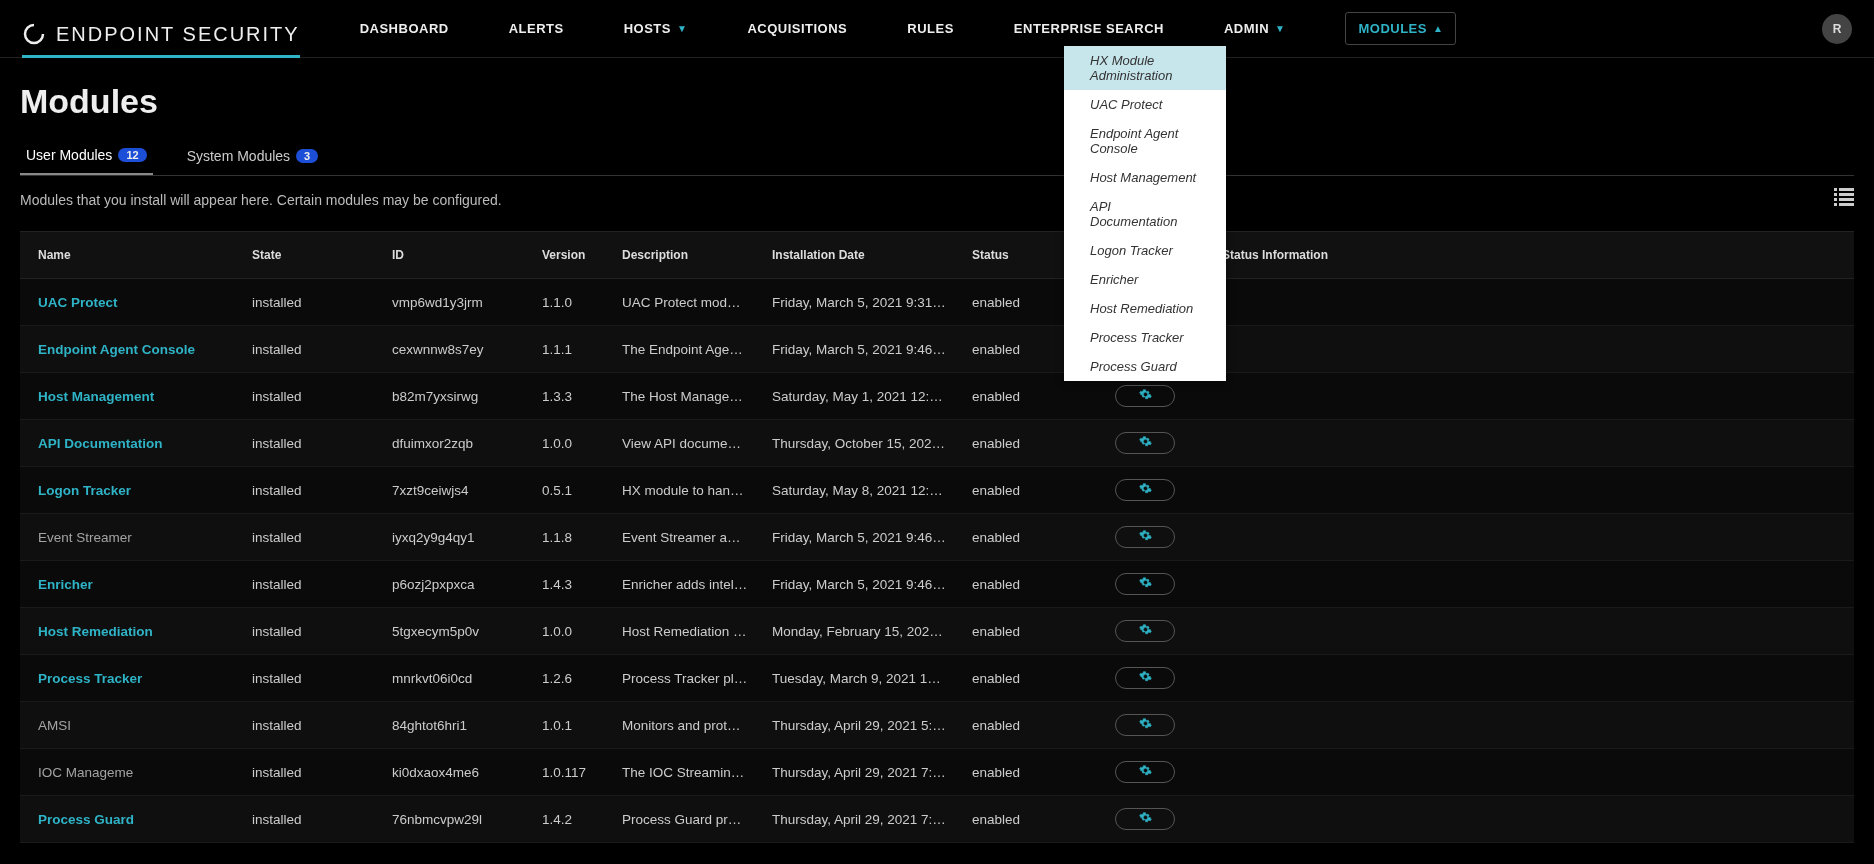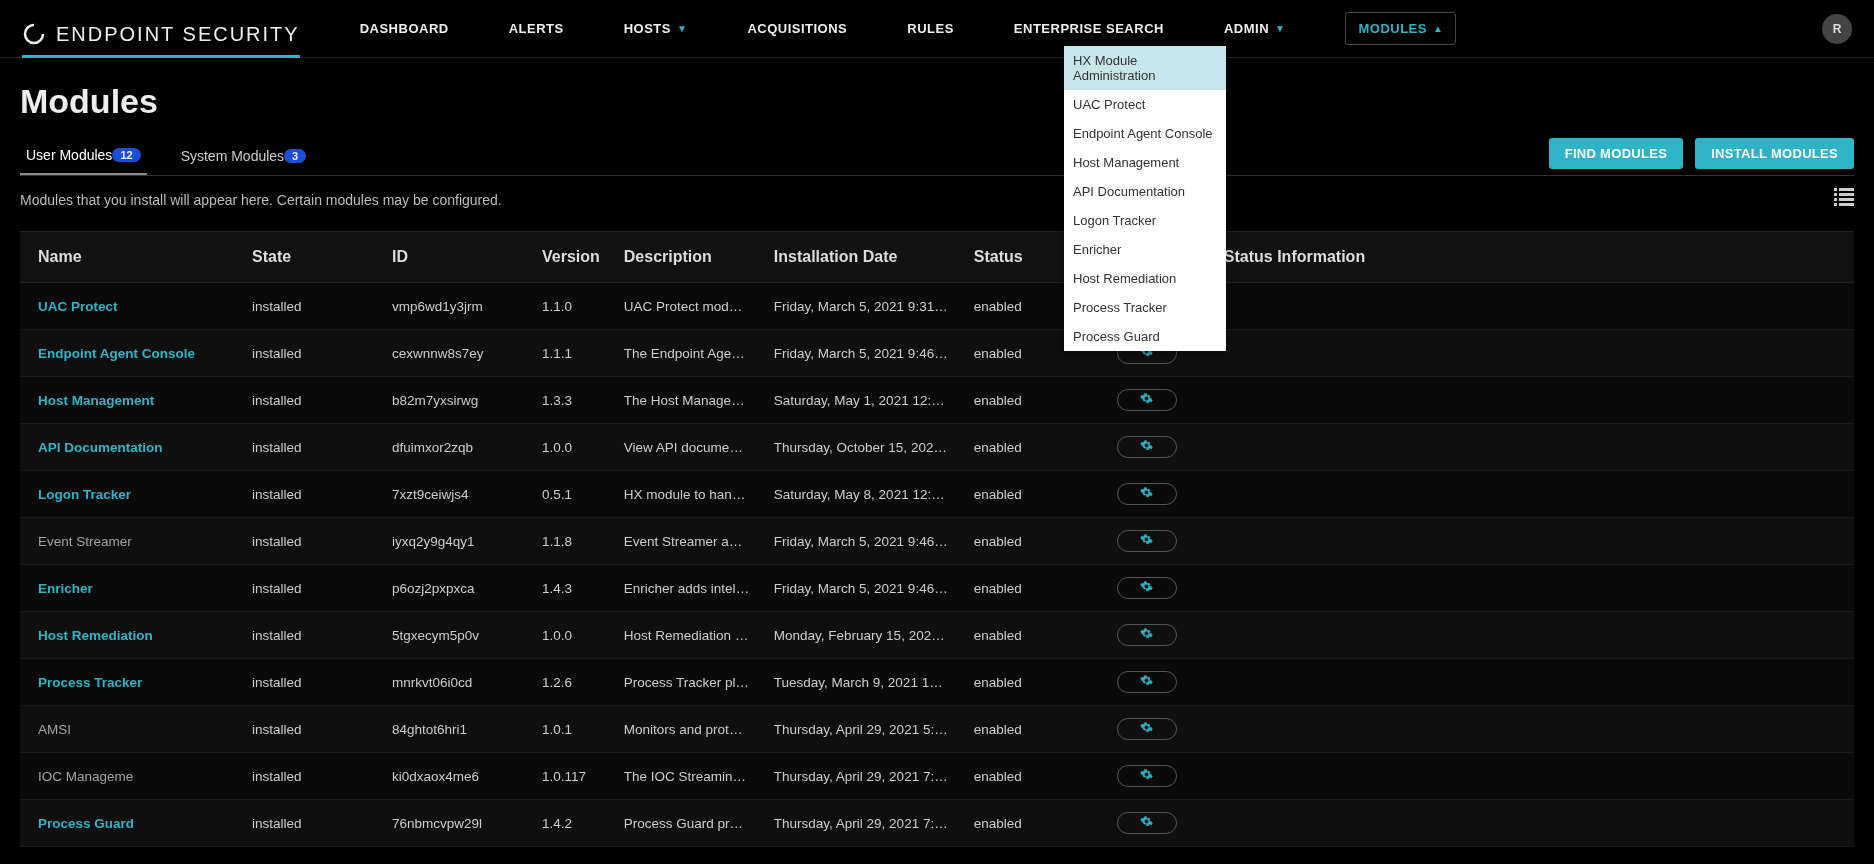--- a/index.html
+++ b/index.html
@@ -69,22 +69,23 @@
     top: 46px;
     left: 1064px;
     width: 162px;
     background: #fff;
     color: #333;
     font-size: 13px;
     z-index: 100;
     box-shadow: 0 2px 8px rgba(0,0,0,0.4);
   }
   .dropdown-item {
-    padding: 7px 9px;
+    padding: 7px 26px;
     cursor: pointer;
+    font-style: italic;
   }
   .dropdown-item.highlighted {
     background: #c7e6ec;
   }
 
   
   .page {
     padding: 24px 20px 0 20px;
   }
   .page-title {
@@ -96,21 +97,21 @@
   .tabs-row {
     display: flex;
     align-items: center;
     border-bottom: 1px solid #333;
     margin-bottom: 12px;
   }
   .tabs { display: flex; gap: 28px; }
   .tab {
     display: flex;
     align-items: center;
-    gap: 0;
+    gap: 6px;
     padding: 10px 6px;
     cursor: pointer;
     color: #ccc;
     font-size: 14px;
   }
   .tab.active { border-bottom: 2px solid #888; color: #fff; }
   .badge {
     background: #1d4ed8;
     color: #eee;
     border-radius: 10px;
@@ -144,21 +145,21 @@
   
   .table {
     width: 100%;
     border-collapse: collapse;
   }
   .table thead th {
     text-align: left;
     background: #111;
     color: #ddd;
     font-weight: 600;
-    font-size: 16px;
+    font-size: 12px;
     padding: 16px 12px;
     border-top: 1px solid #222;
     border-bottom: 1px solid #222;
   }
   .table tbody td {
     padding: 12px;
     color: #ccc;
     font-size: 13.5px;
     border-bottom: 1px solid #1a1a1a;
     white-space: nowrap;
@@ -258,24 +259,20 @@
       <div class="tab active">
         <span>User Modules</span>
         <span class="badge">12</span>
       </div>
       <div class="tab">
         <span>System Modules</span>
         <span class="badge">3</span>
       </div>
     </div>
     <div class="tabs-spacer"></div>
-    <div class="action-buttons">
-      <button class="btn">FIND MODULES</button>
-      <button class="btn">INSTALL MODULES</button>
-    </div>
   </div>
 
   <div class="helper-row">
     <div class="helper-text">Modules that you install will appear here. Certain modules may be configured.</div>
     <div class="helper-spacer"></div>
     <div class="list-icon">
       <svg width="20" height="18" viewBox="0 0 20 18">
           <g fill="#ccc">
             <rect x="0" y="0" width="3" height="3"></rect>
             <rect x="5" y="0" width="15" height="3"></rect>

